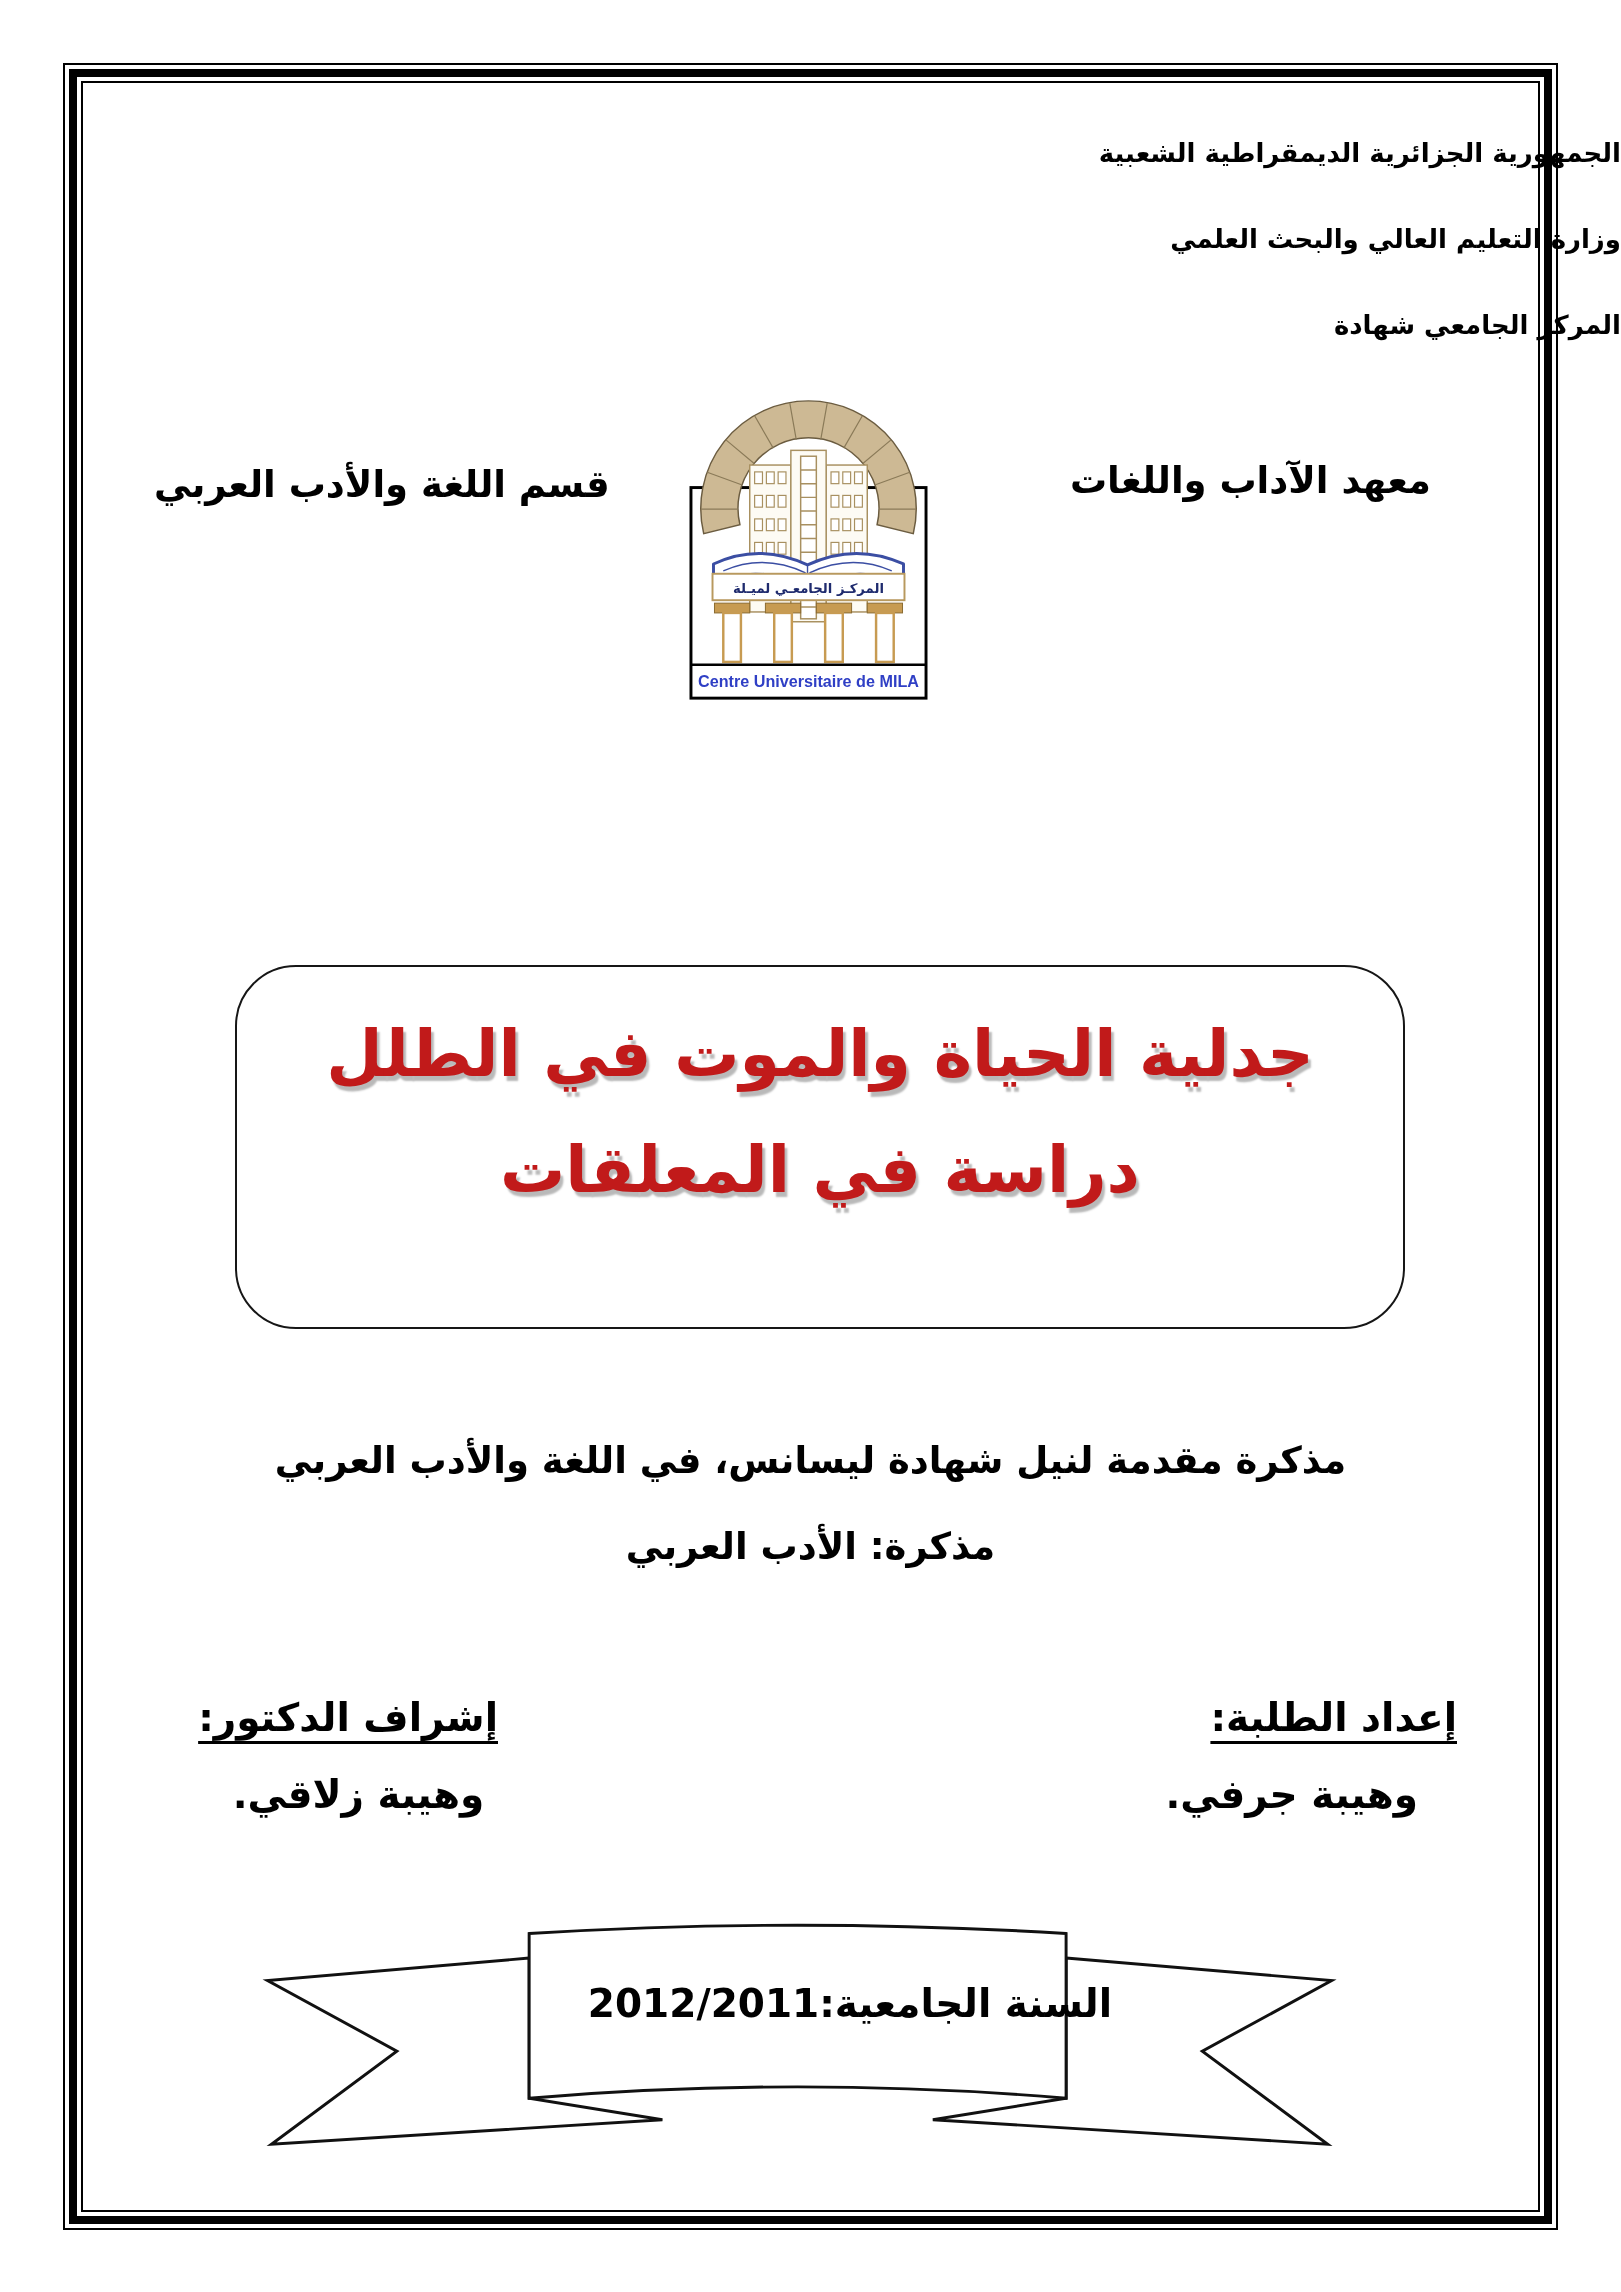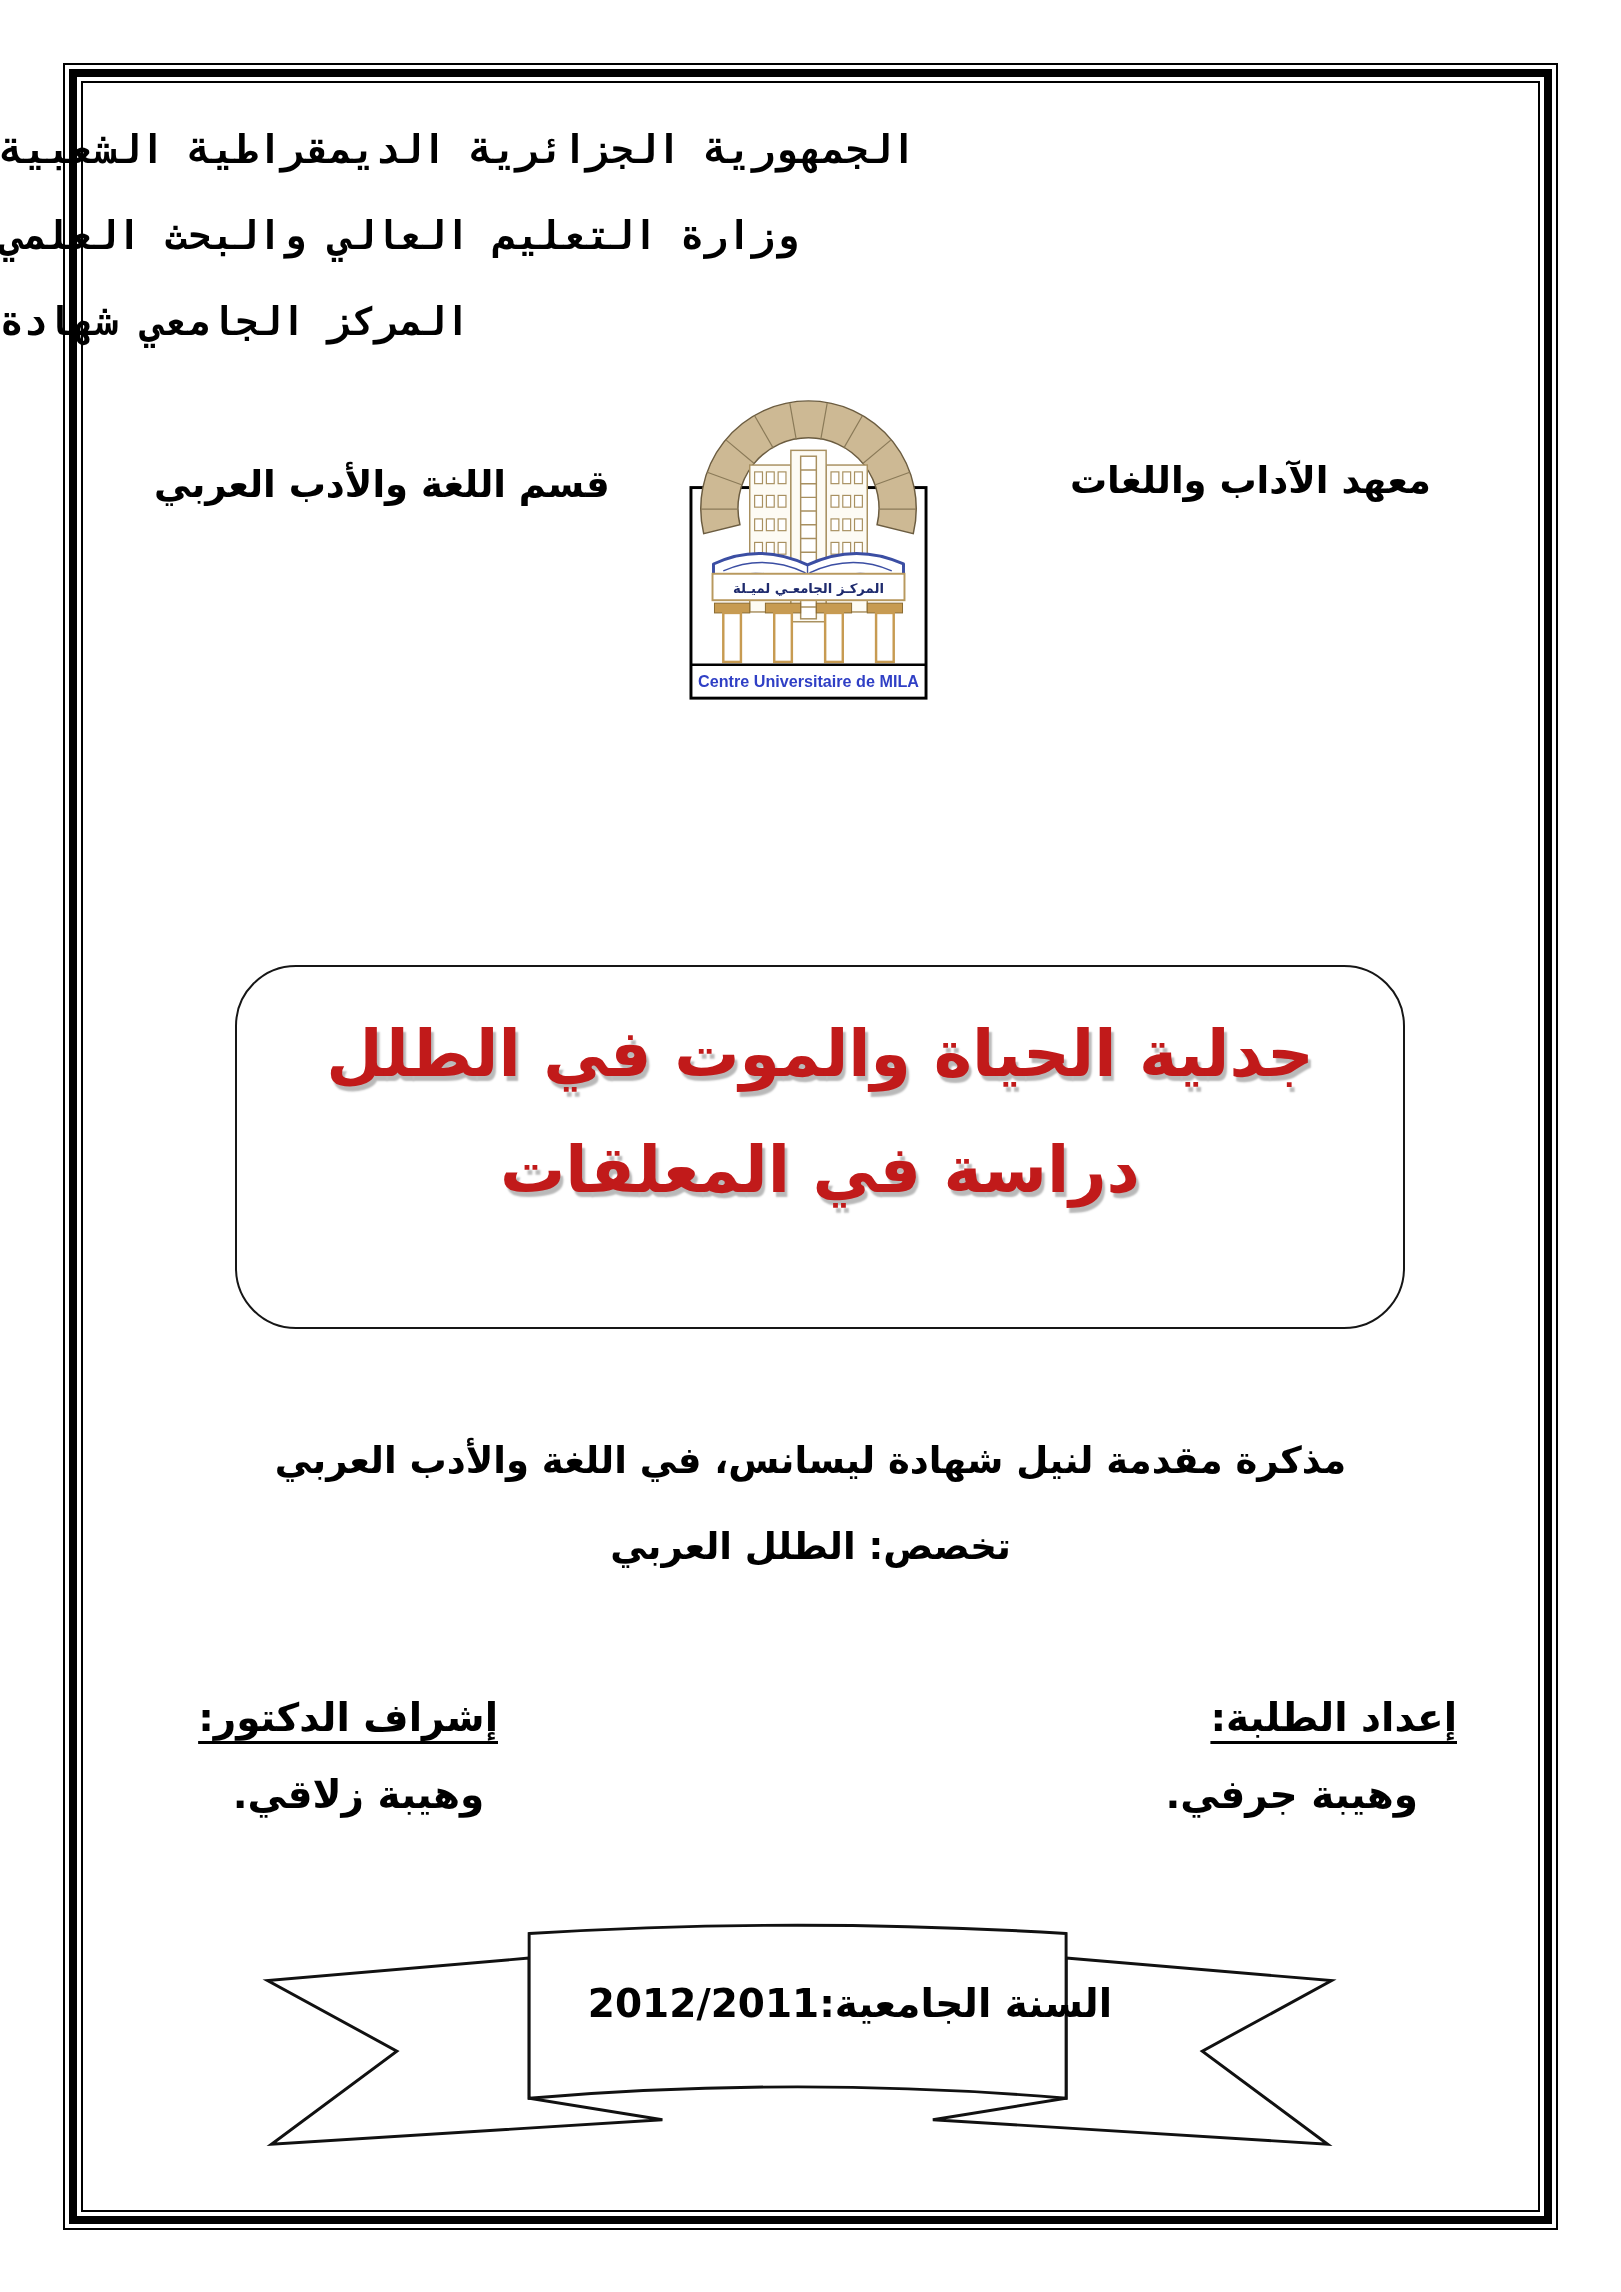--- a/index.html
+++ b/index.html
@@ -12,23 +12,22 @@
     font-family:"DejaVu Sans", sans-serif;
     color:#000;
   }
   
   .frame-outer{position:absolute;inset:63px;border:2.9px solid #000;pointer-events:none;}
   .frame-mid{position:absolute;inset:69px;border:8.8px solid #000;pointer-events:none;}
   .frame-inner{position:absolute;inset:81px;border:2.9px solid #000;pointer-events:none;}
 
   .header-block{
     position:absolute;left:0;right:0;top:110px;
-    text-align:left;font-weight:bold;font-size:39px;line-height:86px;
+    text-align:right;font-weight:bold;font-size:26px;line-height:86px;
     direction:rtl;
-    font-family:Liberation Mono, monospace;
   }
   .institute{
     position:absolute;top:459px;right:190px;
     font-size:37px;font-weight:bold;direction:rtl;white-space:nowrap;
   }
   .department{
     position:absolute;top:463px;left:154px;
     font-size:37px;font-weight:bold;direction:rtl;white-space:nowrap;text-align:right;
   }
 
@@ -160,21 +159,21 @@
     <line x1="10" y1="299" x2="250" y2="299" stroke="#000000" stroke-width="2.5"></line>
     <text x="130" y="322" text-anchor="middle" font-size="16.5" font-weight="bold" fill="#2F3FC5" font-family="Liberation Sans, sans-serif">Centre Universitaire de MILA</text>
   </svg>
 
   <div class="title-box">
     <div class="title-line first">جدلية الحياة والموت في الطلل</div>
     <div class="title-line">دراسة في المعلقات</div>
   </div>
 
   <div class="memo-line1">مذكرة مقدمة لنيل شهادة ليسانس، في اللغة والأدب العربي</div>
-  <div class="memo-line2">تخصص: الطلل العربي</div>
+  <div class="memo-line2">مذكرة: الأدب العربي</div>
 
   <div class="credit-col credit-students">
     <div class="credit-heading">إعداد الطلبة:</div>
     <div class="credit-name">وهيبة جرفي.</div>
   </div>
 
   <div class="credit-col credit-supervisor">
     <div class="credit-heading">إشراف الدكتور:</div>
     <div class="credit-name">وهيبة زلاقي.</div>
   </div>

